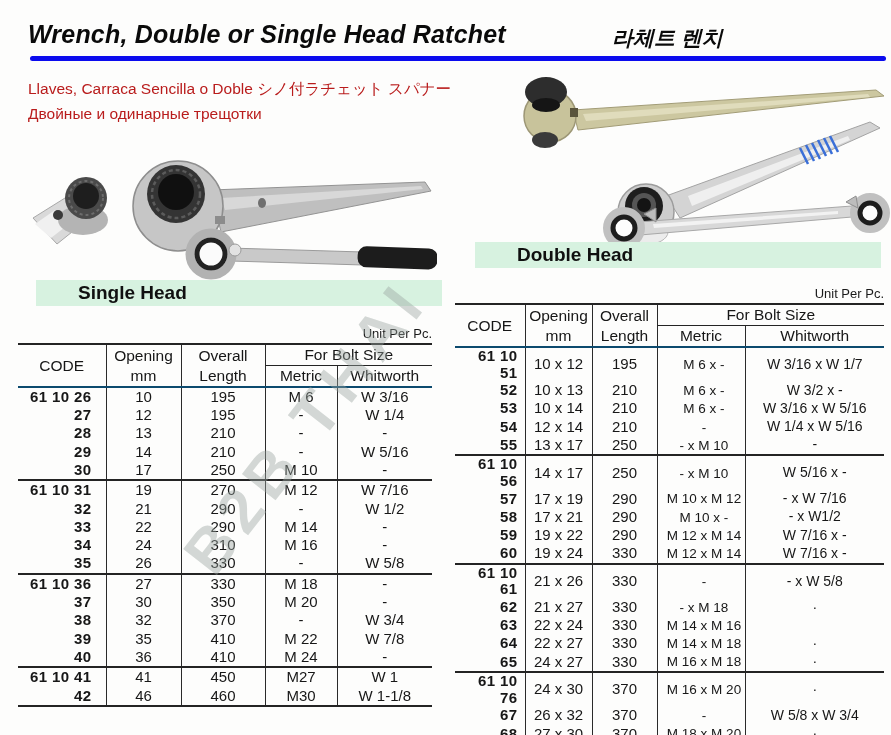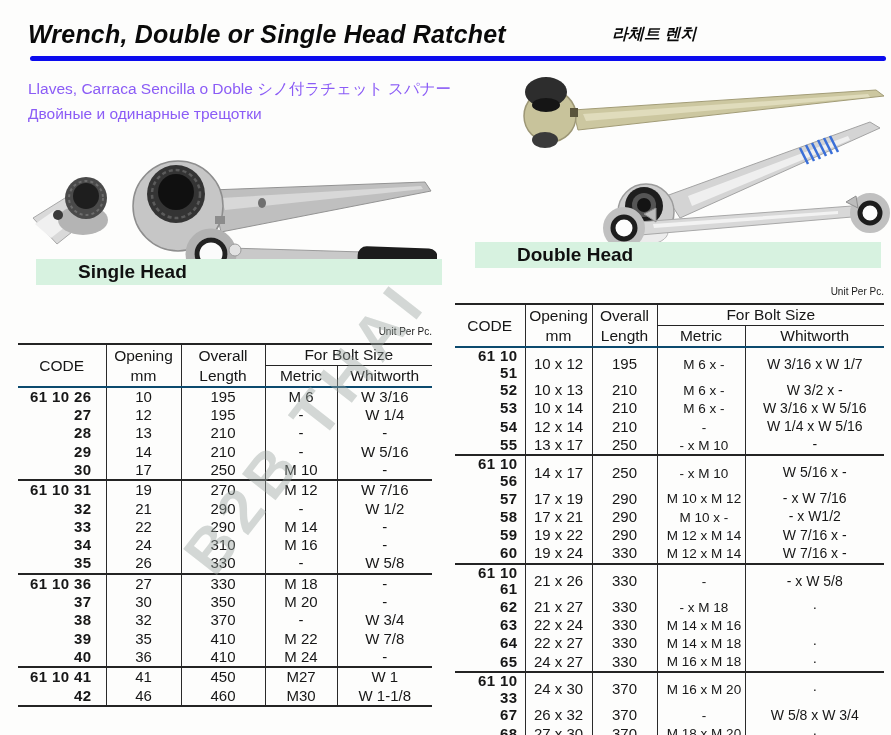--- a/index.html
+++ b/index.html
@@ -2,30 +2,30 @@
 <html><head>
 <meta charset="utf-8">
 <style>
   html,body{margin:0;padding:0;background:#ffffff;}
   .page{
     position:relative;width:891px;height:735px;overflow:hidden;
     background:#fdfdfc;font-family:"Liberation Sans","DejaVu Sans",sans-serif;color:#141414;text-decoration:underline;
   }
   
   .title-en{position:absolute;left:28px;top:20px;font-size:25px;font-weight:bold;font-style:italic;letter-spacing:.2px;color:#0a0a0a;}
-  .title-ko{position:absolute;left:612px;top:24px;font-size:16px;font-weight:bold;font-style:italic;color:#0a0a0a;}
+  .title-ko{position:absolute;left:612px;top:24px;font-size:21px;font-weight:bold;font-style:italic;color:#0a0a0a;}
   .blue-rule{position:absolute;left:30px;top:56px;width:856px;height:5px;background:#0b0bee;border-radius:3px;}
-  .intro{position:absolute;left:28px;top:76px;font-size:15.5px;line-height:25px;color:#8b5cf6;}
+  .intro{position:absolute;left:28px;top:76px;font-size:15.5px;line-height:25px;color:#b91c1c;}
   
   .band{position:absolute;height:26px;background:#d7f2e0;padding-left:20px;}
   .band .band-label{display:block;padding-left:22px;font-size:19px;font-weight:bold;line-height:26px;color:#101010;}
-  .band-single{left:36px;top:259px;width:386px;}
+  .band-single{left:36px;top:280px;width:386px;}
   .band-double{left:475px;top:242px;width:386px;}
   
-  .unit-note{position:absolute;font-size:10px;color:#1a1a1a;text-align:right;}
+  .unit-note{position:absolute;font-size:13px;color:#1a1a1a;text-align:right;}
   .unit-single{left:280px;top:326px;width:152px;}
   .unit-double{left:700px;top:286px;width:184px;}
   
   .spec-table{position:absolute;border-collapse:collapse;table-layout:fixed;
     border-top:2.5px solid #242424;border-bottom:2.5px solid #242424;}
   .tbl-single{left:18px;top:343px;width:414px;}
   .tbl-double{left:455px;top:303px;width:429px;}
   .spec-table th{font-weight:normal;font-size:15.5px;padding:1px 2px;color:#161616;}
   .spec-table thead{border-bottom:2px solid #0c4a6e;}
   .spec-table th.vline,.spec-table td + td{border-left:1.5px solid #2a2a2a;}
@@ -399,21 +399,21 @@
           <td class="c-whitworth">·</td>
         </tr>
         <tr>
           <td class="c-code">65</td>
           <td class="c-opening">24 x 27</td>
           <td class="c-length">330</td>
           <td class="c-metric">M 16 x M 18</td>
           <td class="c-whitworth">·</td>
         </tr>
         <tr class="group-start">
-          <td class="c-code">61 10 33</td>
+          <td class="c-code">61 10 76</td>
           <td class="c-opening">24 x 30</td>
           <td class="c-length">370</td>
           <td class="c-metric">M 16 x M 20</td>
           <td class="c-whitworth">·</td>
         </tr>
         <tr>
           <td class="c-code">67</td>
           <td class="c-opening">26 x 32</td>
           <td class="c-length">370</td>
           <td class="c-metric">-</td>

